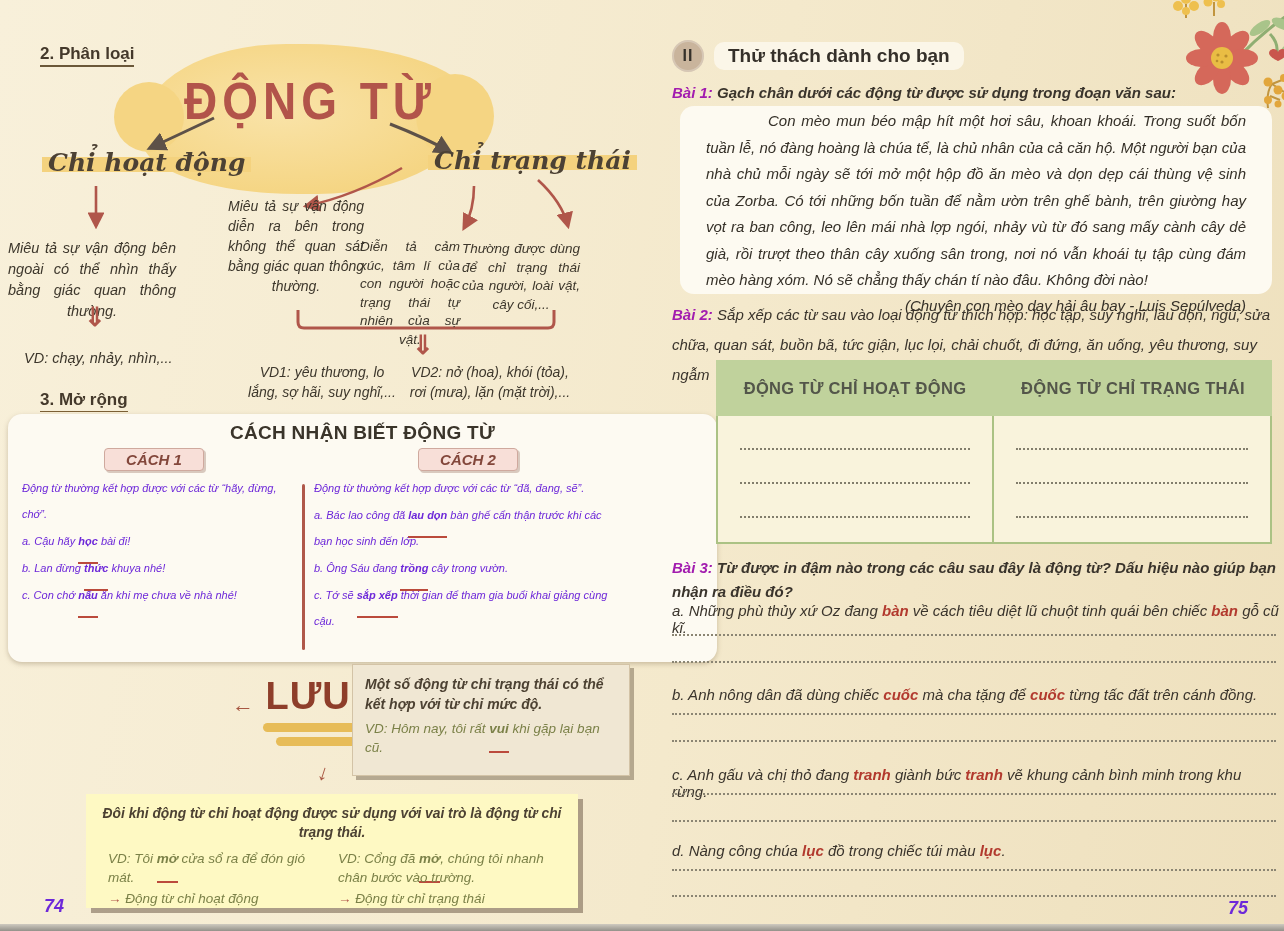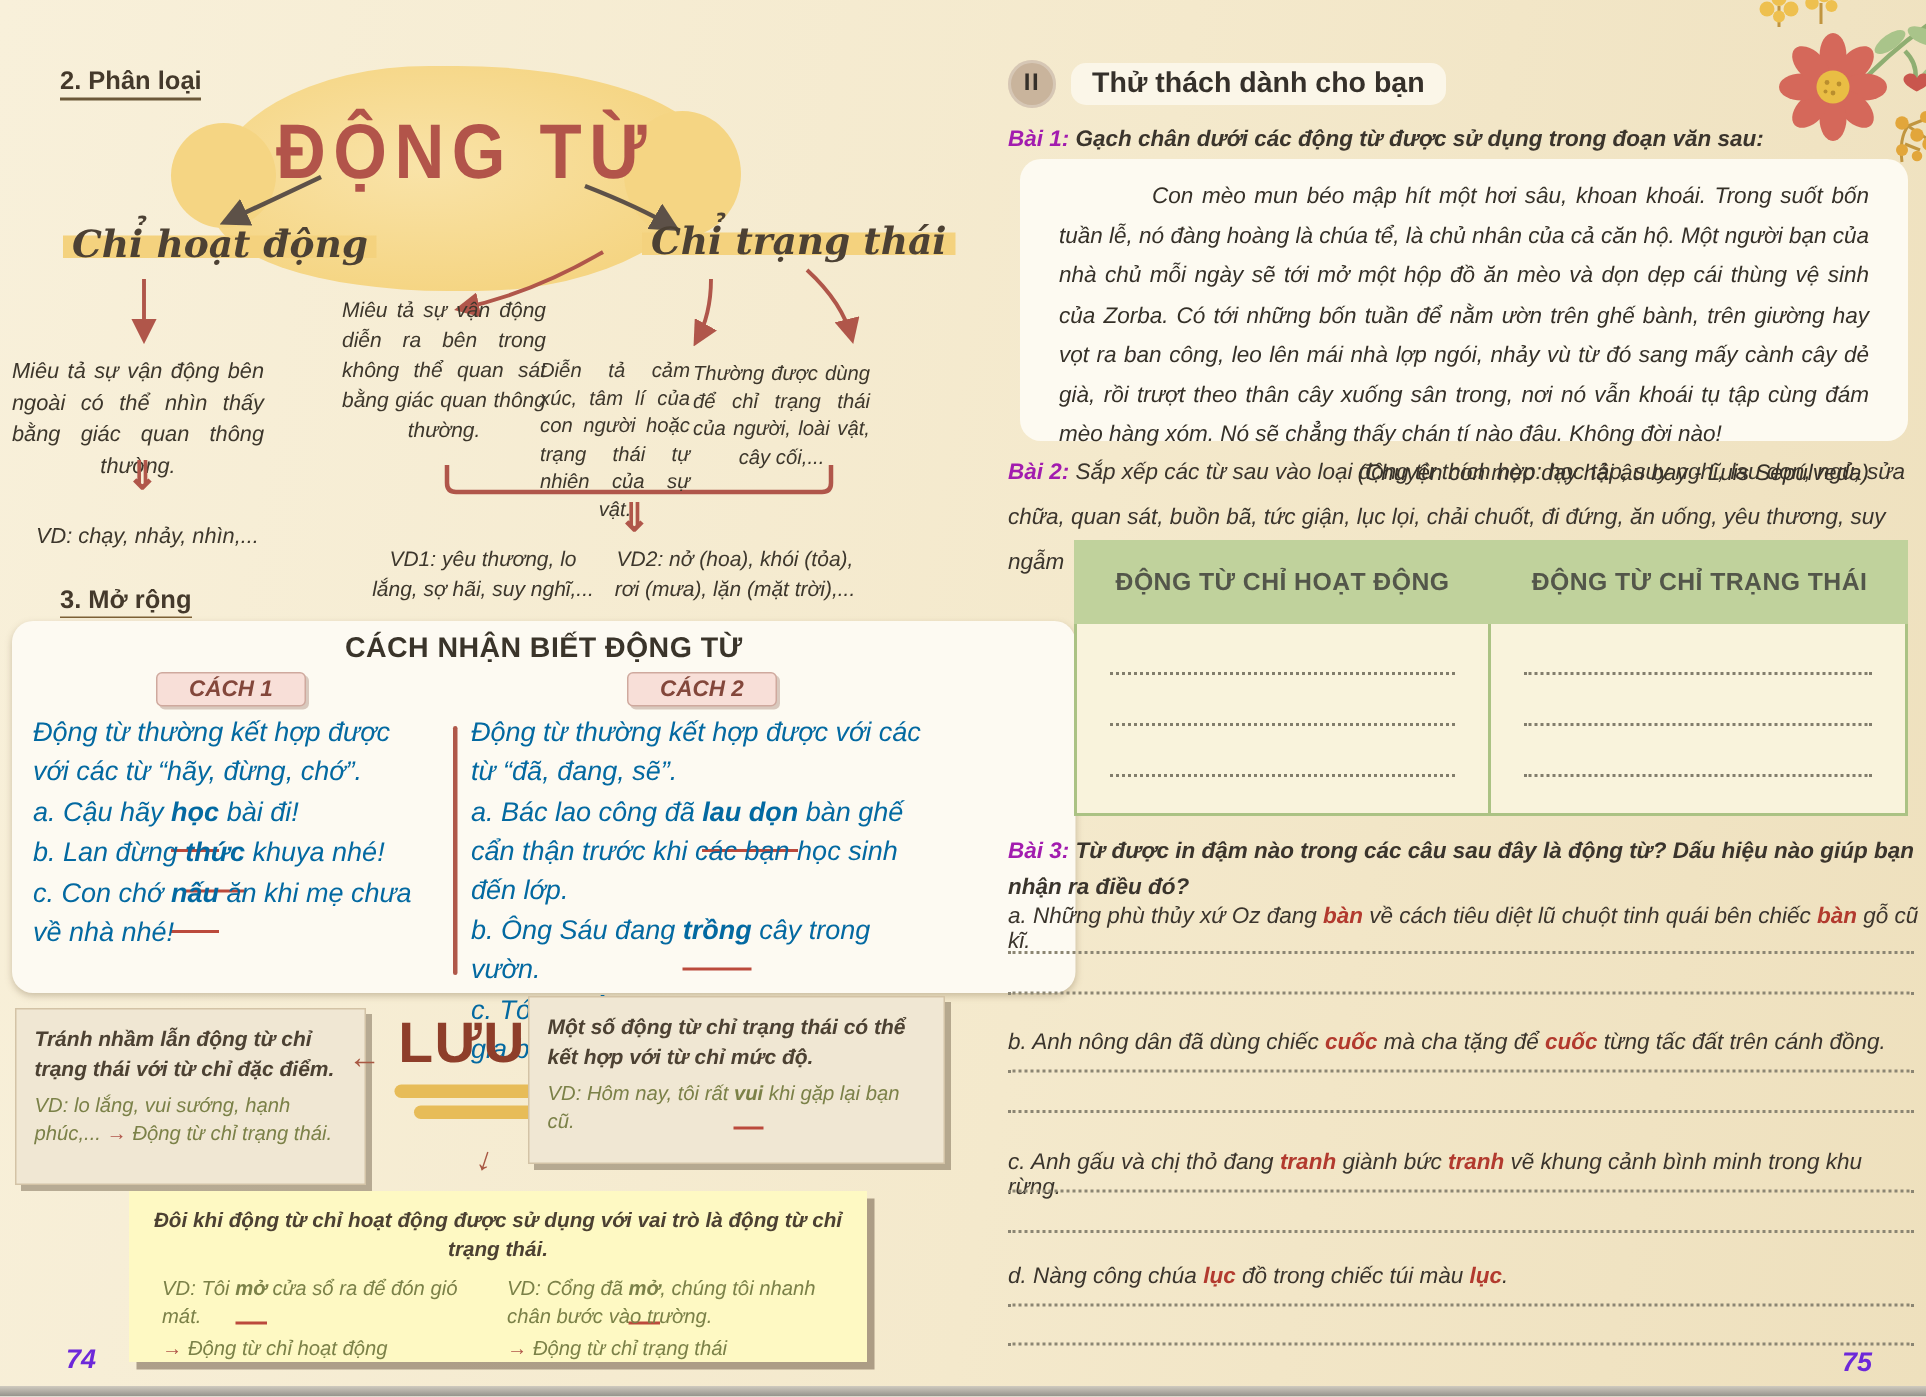--- a/index.html
+++ b/index.html
@@ -39,21 +39,21 @@
   .card-title{text-align:center;font-weight:800;font-size:19px;letter-spacing:.3px;color:#3a342a;}
   .card-cols{position:relative;display:flex;margin-top:4px;}
   .card-col{padding:0 14px;box-sizing:border-box;}
   .col1{width:292px;}
   .col2{width:336px;}
   .card-divider{position:absolute;left:294px;top:36px;height:166px;width:3px;
     background:#b0584a;border-radius:2px;}
   .chip{display:block;margin:0 auto 4px;width:98px;text-align:center;background:#f8dfd8;
     border:1px solid #cfa99e;border-radius:4px;box-shadow:2px 2px 0 rgba(150,110,95,.35);
     font-style:italic;font-weight:800;font-size:15px;color:#83473b;padding:2px 0;}
-  .m-intro,.m-item{font-style:italic;font-size:18px;line-height:26px;margin:1px 0;color:#0369a1;}
+  .m-intro,.m-item{font-style:italic;font-size:11px;line-height:26px;margin:1px 0;color:#6d28d9;}
   .note-box{position:absolute;background:#f0e7d3;border:1px solid #d3c3a6;
     box-shadow:4px 4px 0 rgba(105,88,66,.45);padding:9px 12px;box-sizing:border-box;font-style:italic;}
   #note-left{left:10px;top:672px;width:234px;height:118px;}
   #note-right{left:352px;top:664px;width:278px;height:112px;}
   .nb-title{font-weight:700;font-size:14px;color:#4c4132;line-height:20px;}
   .nb-vd{margin-top:5px;font-size:13.5px;color:#7b8148;line-height:19px;}
   #luuy{position:absolute;left:248px;top:676px;width:158px;text-align:center;}
   .luuy-word{font-size:38px;font-weight:800;color:#8e3e2a;letter-spacing:1px;line-height:1.1;}
   .luuy-bar{height:9px;background:#e7bc58;border-radius:5px;margin:5px auto 0;}
   .luuy-arr{position:absolute;color:#a85843;font-size:22px;font-weight:bold;}
@@ -67,21 +67,21 @@
   
   .rp-header{position:absolute;left:12px;top:40px;display:flex;align-items:center;}
   .badge{width:32px;height:32px;border-radius:50%;background:#c9b49c;display:flex;
     align-items:center;justify-content:center;font-weight:800;font-size:16px;color:#35302a;
     letter-spacing:1px;box-shadow:inset 0 0 0 2px rgba(255,255,255,.25);}
   .rp-title{margin-left:10px;background:#fbf6e8;border-radius:10px;padding:3px 14px;
     font-weight:800;font-size:19px;color:#35302a;}
   .ex-label{font-style:italic;font-weight:700;color:#a21caf;}
   .ex-line{position:absolute;font-style:italic;font-weight:700;font-size:15px;color:#3a342c;}
   #passage-box{position:absolute;left:20px;top:106px;width:592px;height:188px;background:#fdfaf1;
-    border-radius:14px;padding:12px 26px;box-sizing:border-box;}
+    border-radius:14px;padding:2px 26px;box-sizing:border-box;}
   .passage{font-style:italic;font-size:15px;line-height:26.5px;text-align:justify;
     text-indent:62px;color:#353028;margin:0;}
   .source{font-style:italic;font-size:15px;text-align:right;margin-top:3px;color:#353028;}
   #ex2-line{left:12px;top:300px;width:608px;line-height:30px;}
   #ex2-table{position:absolute;left:56px;top:360px;width:556px;}
   .tbl-head{display:flex;height:56px;background:#c0d29c;}
   .tbl-head div{width:50%;display:flex;align-items:center;justify-content:center;
     font-weight:800;font-size:16.5px;color:#53564a;letter-spacing:.3px;}
   .tbl-body{display:flex;height:128px;background:#f9f3dc;border:2px solid #abc284;border-top:none;box-sizing:border-box;}
   .tbl-cell{width:50%;box-sizing:border-box;}
@@ -154,24 +154,20 @@
       <div class="card-col col2">
         <span class="chip">CÁCH 2</span>
         <div class="m-intro">Động từ thường kết hợp được với các từ “đã, đang, sẽ”.</div>
         <div class="m-item"><span>a. Bác lao công </span><span class="seg-b">đã </span><span class="seg-bu">lau dọn</span><span> bàn ghế cẩn thận trước khi các bạn học sinh đến lớp.</span></div>
         <div class="m-item"><span>b. Ông Sáu </span><span class="seg-b">đang </span><span class="seg-bu">trồng</span><span> cây trong vườn.</span></div>
         <div class="m-item"><span>c. Tớ sẽ </span><span class="seg-bu">sắp xếp</span><span> thời gian để tham gia buổi khai giảng cùng cậu.</span></div>
       </div>
     </div>
   </div>
 
-  <div class="note-box" id="note-left">
-    <div class="nb-title">Tránh nhầm lẫn động từ chỉ trạng thái với từ chỉ đặc điểm.</div>
-    <div class="nb-vd"><span>VD: lo lắng, vui sướng, hạnh phúc,... </span><span class="seg-arr">→</span><span> Động từ chỉ trạng thái.</span></div>
-  </div>
 
   <div id="luuy">
     <span class="luuy-arr" style="left:-16px;top:16px;">←</span>
     <span class="luuy-arr" style="right:-14px;top:2px;transform:rotate(-18deg);">→</span>
     <div class="luuy-word">LƯU Ý</div>
     <div class="luuy-bar" style="width:128px;"></div>
     <div class="luuy-bar" style="width:102px;"></div>
     <span class="luuy-arr" style="left:70px;top:84px;transform:rotate(18deg);">↓</span>
   </div>
 

